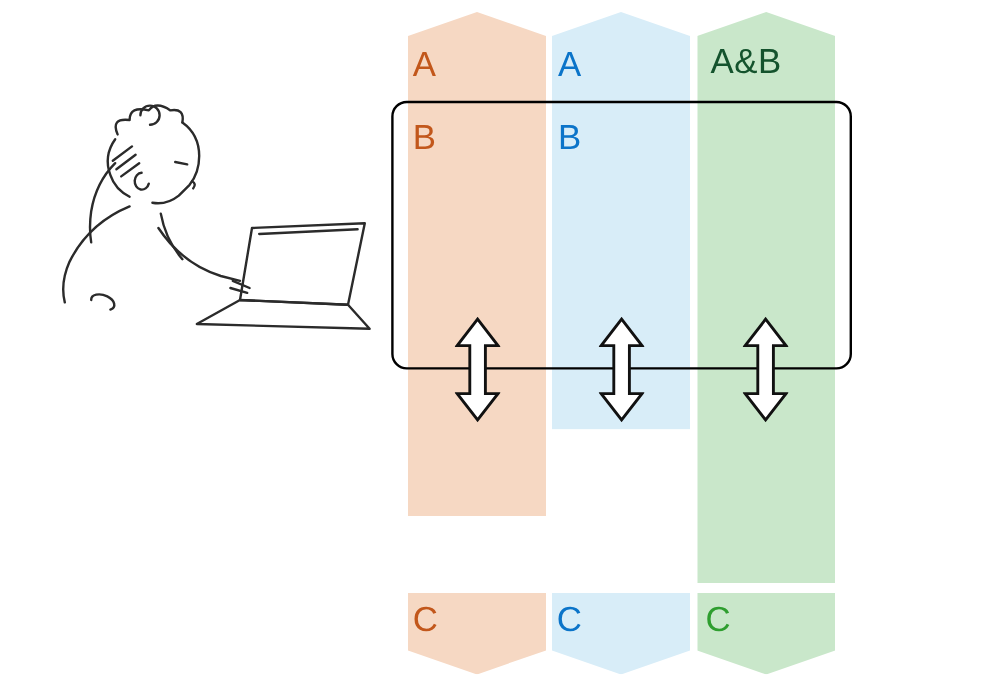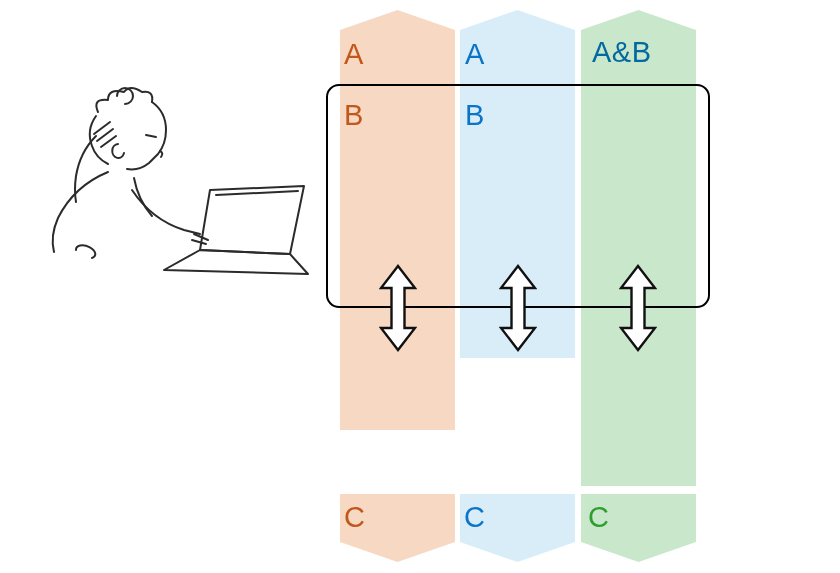--- a/index.html
+++ b/index.html
@@ -70,21 +70,21 @@
       <path d="M186 172 L276 176 L294 196 L150 192 Z"></path>
     </g>
   </svg>
 
   <div class="col col-1" style="background-color: rgb(246, 216, 195);"></div>
   <div class="col col-2" style="background-color: rgb(216, 237, 248);"></div>
   <div class="col col-3" style="background-color: rgb(201, 231, 202);"></div>
 
   <div class="lbl lA1" style="color: rgb(194, 87, 27);">A</div>
   <div class="lbl lA2" style="color: rgb(11, 116, 201);">A</div>
-  <div class="lbl lA3" style="color: #0369a1;">A&amp;B</div>
+  <div class="lbl lA3" style="color: #14532d;">A&amp;B</div>
 
   <div class="lbl lB1" style="color: rgb(194, 87, 27);">B</div>
   <div class="lbl lB2" style="color: rgb(11, 116, 201);">B</div>
 
   <div class="box"></div>
 
   <svg class="arrow a1" viewBox="0 0 38 88">
     <path d="M19 2 L36 24 L25.5 24 L25.5 64 L36 64 L19 86 L2 64 L12.5 64 L12.5 24 L2 24 Z" fill="#ffffff" stroke="#111111" stroke-width="2.4"></path>
   </svg>
   <svg class="arrow a2" viewBox="0 0 38 88">

